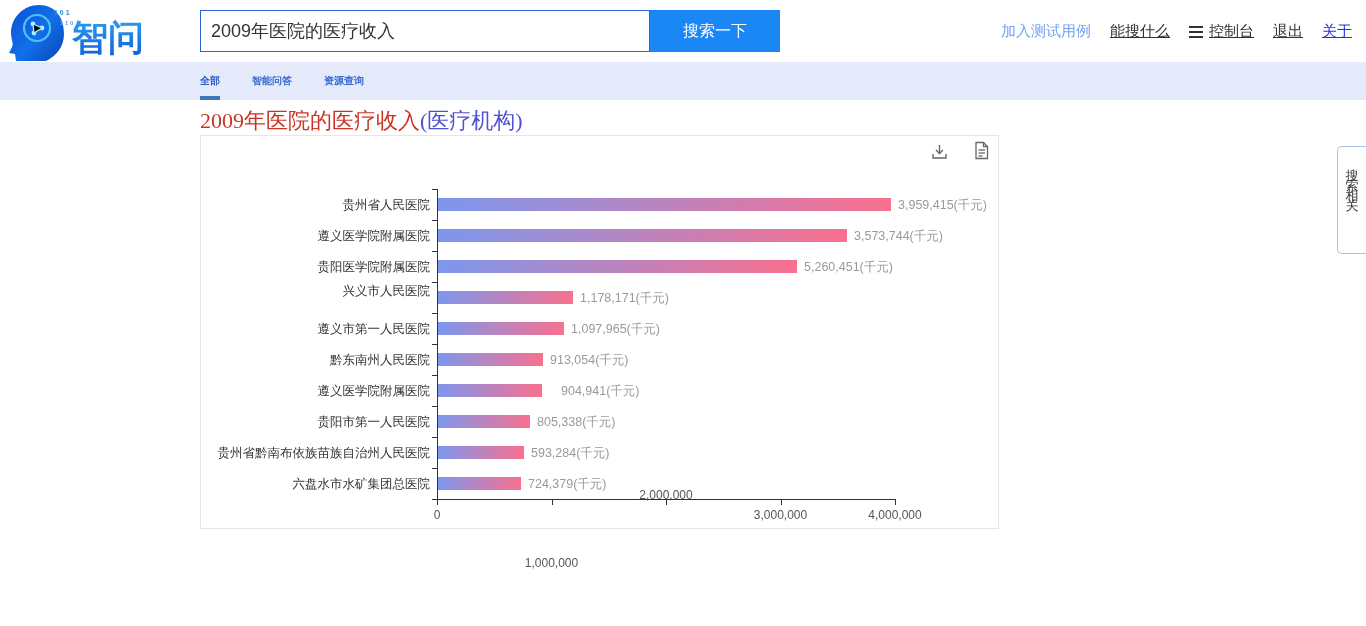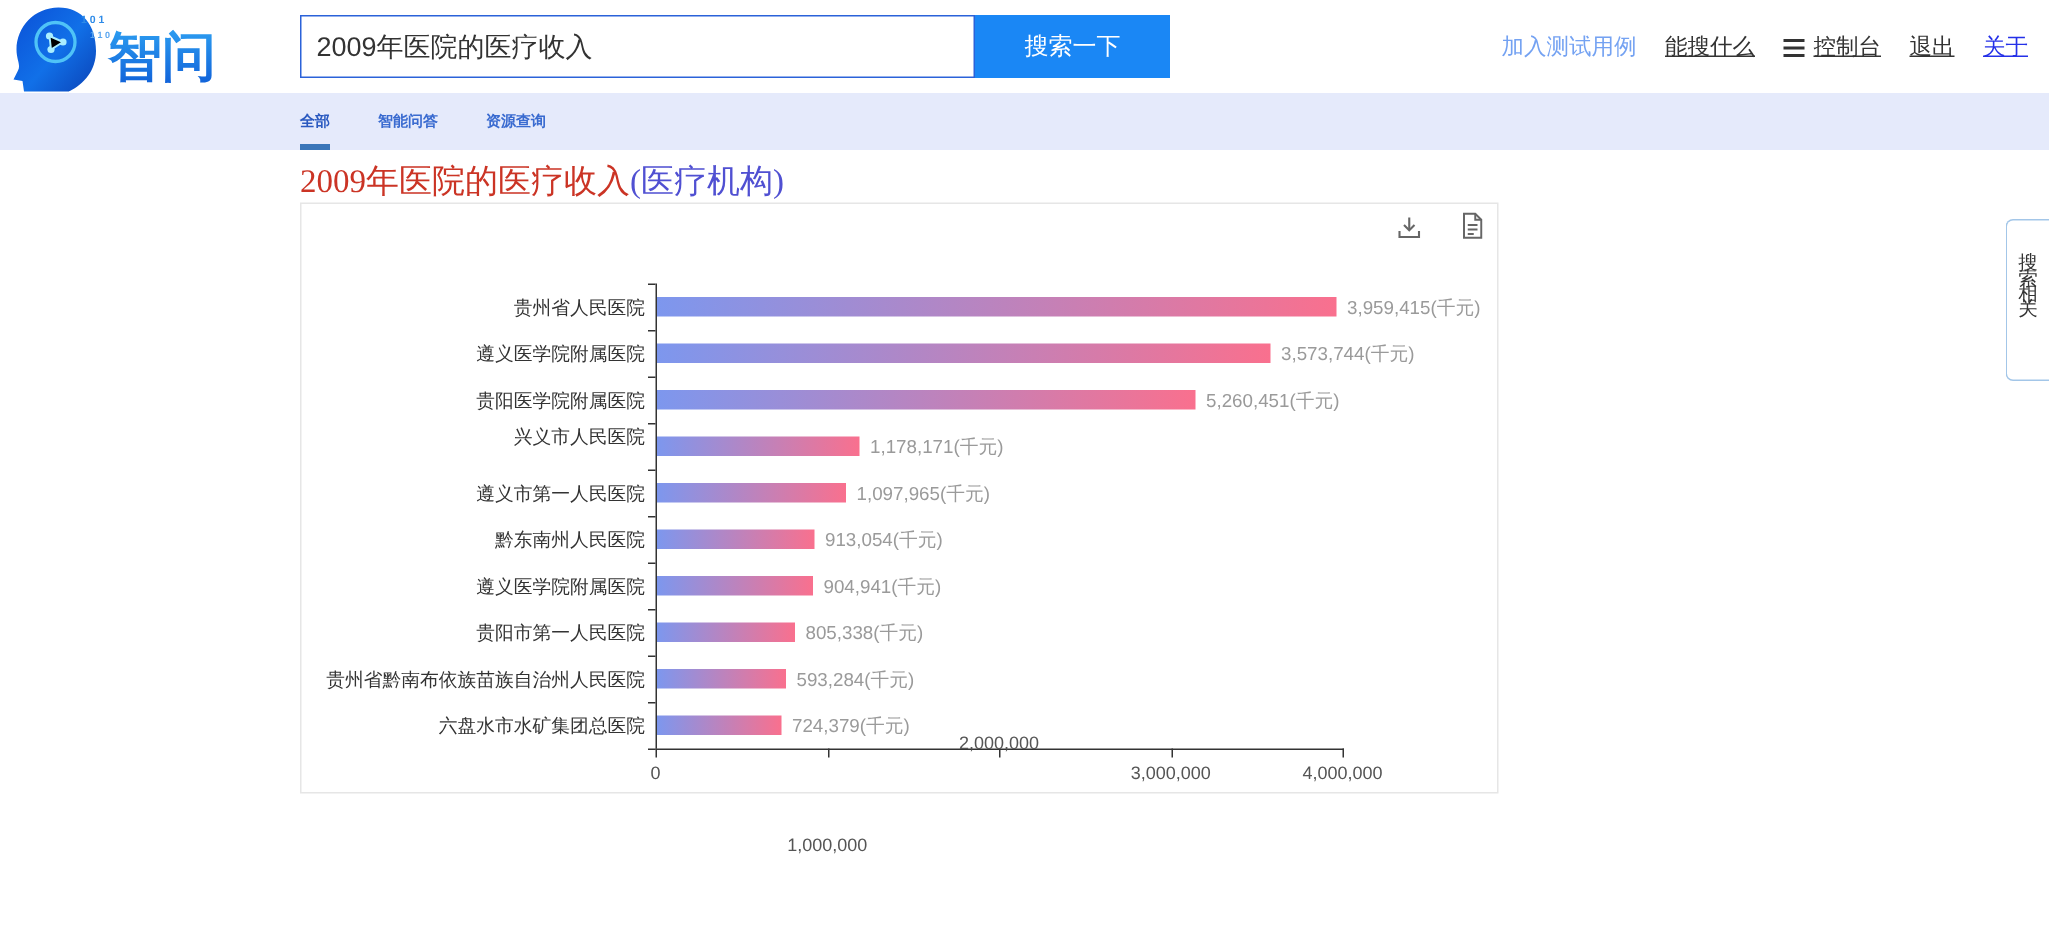--- a/index.html
+++ b/index.html
@@ -182,21 +182,21 @@
       <div class="bar" style="left: 237px; top: 155px; width: 135px; --c1: #7d97ee; --c2: #f9708e;"></div>
       <div class="val-label" style="left: 379px; top: 153.5px;">1,178,171(千元)</div>
       <div class="cat-label" style="left: 0px; width: 229px; top: 184.5px;">遵义市第一人民医院</div>
       <div class="bar" style="left: 237px; top: 186px; width: 126px; --c1: #7d97ee; --c2: #f9708e;"></div>
       <div class="val-label" style="left: 370px; top: 184.5px;">1,097,965(千元)</div>
       <div class="cat-label" style="left: 0px; width: 229px; top: 215.5px;">黔东南州人民医院</div>
       <div class="bar" style="left: 237px; top: 217px; width: 105px; --c1: #7d97ee; --c2: #f9708e;"></div>
       <div class="val-label" style="left: 349px; top: 215.5px;">913,054(千元)</div>
       <div class="cat-label" style="left: 0px; width: 229px; top: 246.5px;">遵义医学院附属医院</div>
       <div class="bar" style="left: 237px; top: 248px; width: 104px; --c1: #7d97ee; --c2: #f9708e;"></div>
-      <div class="val-label" style="left: 348px; top: 246.5px;">904,941(千元)</div>
+      <div class="val-label" style="left: 360px; top: 246.5px;">904,941(千元)</div>
       <div class="cat-label" style="left: 0px; width: 229px; top: 277.5px;">贵阳市第一人民医院</div>
       <div class="bar" style="left: 237px; top: 279px; width: 92px; --c1: #7d97ee; --c2: #f9708e;"></div>
       <div class="val-label" style="left: 336px; top: 277.5px;">805,338(千元)</div>
       <div class="cat-label" style="left: 0px; width: 229px; top: 308.5px;">贵州省黔南布依族苗族自治州人民医院</div>
       <div class="bar" style="left: 237px; top: 310px; width: 86px; --c1: #7d97ee; --c2: #f9708e;"></div>
       <div class="val-label" style="left: 330px; top: 308.5px;">593,284(千元)</div>
       <div class="cat-label" style="left: 0px; width: 229px; top: 339.5px;">六盘水市水矿集团总医院</div>
       <div class="bar" style="left: 237px; top: 341px; width: 83px; --c1: #7d97ee; --c2: #f9708e;"></div>
       <div class="val-label" style="left: 327px; top: 339.5px;">724,379(千元)</div>
     </div>

